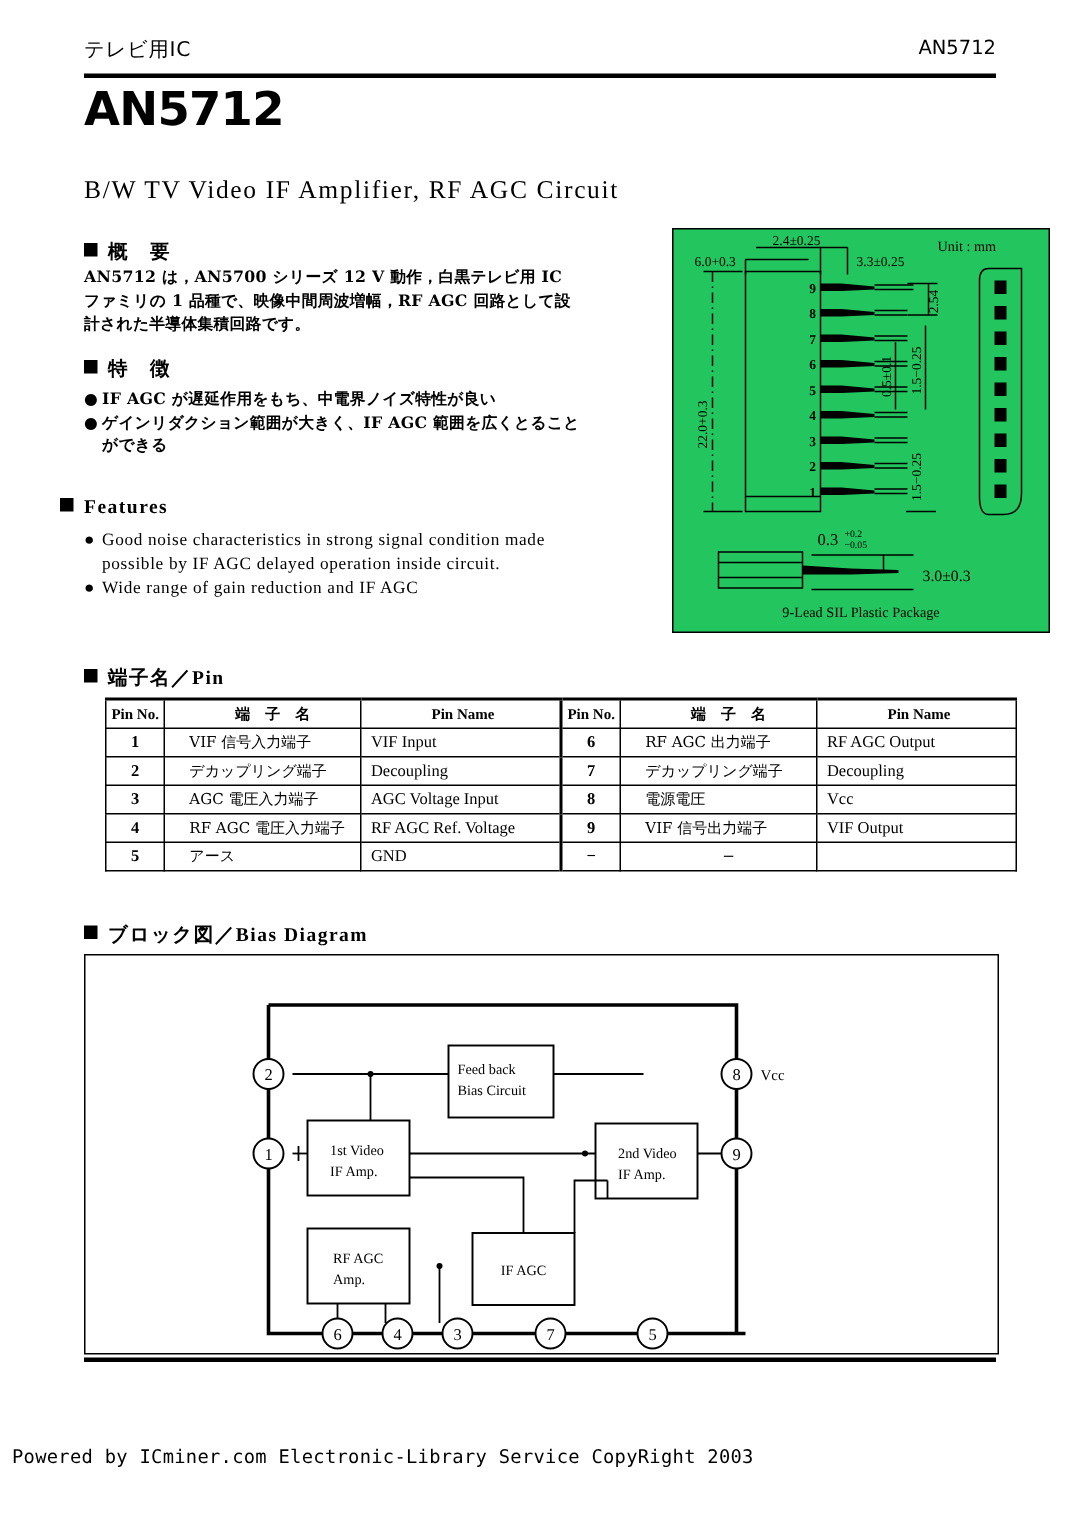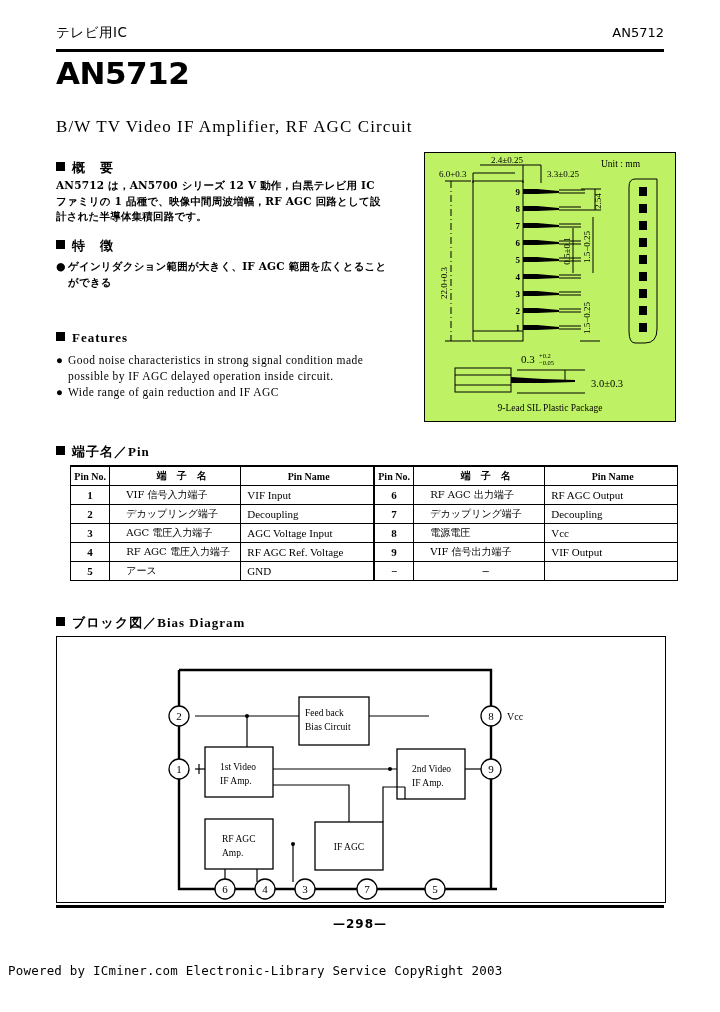--- a/index.html
+++ b/index.html
@@ -24,21 +24,21 @@
   
   .sec-head{position:absolute;font-weight:bold;font-size:13px;letter-spacing:1px;white-space:nowrap;}
   .sq{display:inline-block;width:9px;height:9px;background:#000;margin-right:7px;vertical-align:1px;}
 
   .body-jp{position:absolute;font-family:"DejaVu Serif",serif;font-size:10.5px;line-height:15.5px;letter-spacing:.2px;font-weight:bold;}
   .body-en{position:absolute;font-size:11.5px;line-height:16px;letter-spacing:.45px;}
   .bullet-row{position:relative;padding-left:12px;}
   .bullet-row .bul{position:absolute;left:0;top:0;}
 
   
-  .pkg-box{position:absolute;left:424px;top:152px;width:250px;height:268px;border:1.5px solid #000;background:#bef264;}
+  .pkg-box{position:absolute;left:448px;top:152px;width:250px;height:268px;border:1.5px solid #000;background:#22c55e;}
   .pkg-svg{position:absolute;left:0;top:0;}
 
   
   .tbl-head{position:absolute;left:56px;top:443px;}
   table.pins{position:absolute;left:56px;top:465px;width:608px;border-collapse:collapse;
              font-size:10.5px;margin-left:14px;}
   table.pins td,table.pins th{border:1px solid #000;padding:1px 3px;height:16px;}
   table.pins .thead td{text-align:center;font-weight:bold;font-size:10px;}
   table.pins .num{text-align:center;width:36px;font-weight:bold;font-size:11px;}
   table.pins .jp{width:130px;font-family:"DejaVu Serif",serif;font-size:10px;padding-left:16px;}
@@ -75,28 +75,29 @@
     <span class="sq"></span><span>概　要</span>
   </div>
   <div class="body-jp" style="left:56px;top:178px;width:330px;">AN5712 は，AN5700 シリーズ 12 V 動作，白黒テレビ用 IC ファミリの 1 品種で、映像中間周波増幅，RF AGC 回路として設計された半導体集積回路です。</div>
 
   <div class="sec-head" style="left:56px;top:237px;">
     <span class="sq"></span><span>特　徴</span>
   </div>
   <div class="body-jp" style="left:56px;top:259px;width:335px;">
     <div class="bullet-row">
       <span class="bul">●</span>
+      <span>IF AGC が遅延作用をもち、中電界ノイズ特性が良い</span>
     </div>
     <div class="bullet-row">
       <span class="bul">●</span>
       <span>ゲインリダクション範囲が大きく、IF AGC 範囲を広くとることができる</span>
     </div>
   </div>
 
-  <div class="sec-head" style="left:56px;top:330px;">
+  <div class="sec-head" style="left:40px;top:330px;">
     <span class="sq"></span><span>Features</span>
   </div>
   <div class="body-en" style="left:56px;top:352px;width:340px;">
     <div class="bullet-row">
       <span class="bul">●</span>
       <span>Good noise characteristics in strong signal condition made possible by IF AGC delayed operation inside circuit.</span>
     </div>
     <div class="bullet-row">
       <span class="bul">●</span>
       <span>Wide  range  of  gain  reduction  and  IF  AGC</span>
@@ -380,16 +381,15 @@
 
         <text x="292" y="213" text-anchor="middle">IF AGC</text>
 
         <text x="450" y="83" font-size="10">Vcc</text>
         <text x="378" y="272" text-anchor="middle" font-size="10">GND</text>
       </g>
     </svg>
   </div>
 
   <div class="bot-rule"></div>
-  <div class="pageno">—298—</div>
   <div class="credit">Powered by ICminer.com Electronic-Library Service CopyRight 2003</div>
 
 </div>
 
 </body></html>

